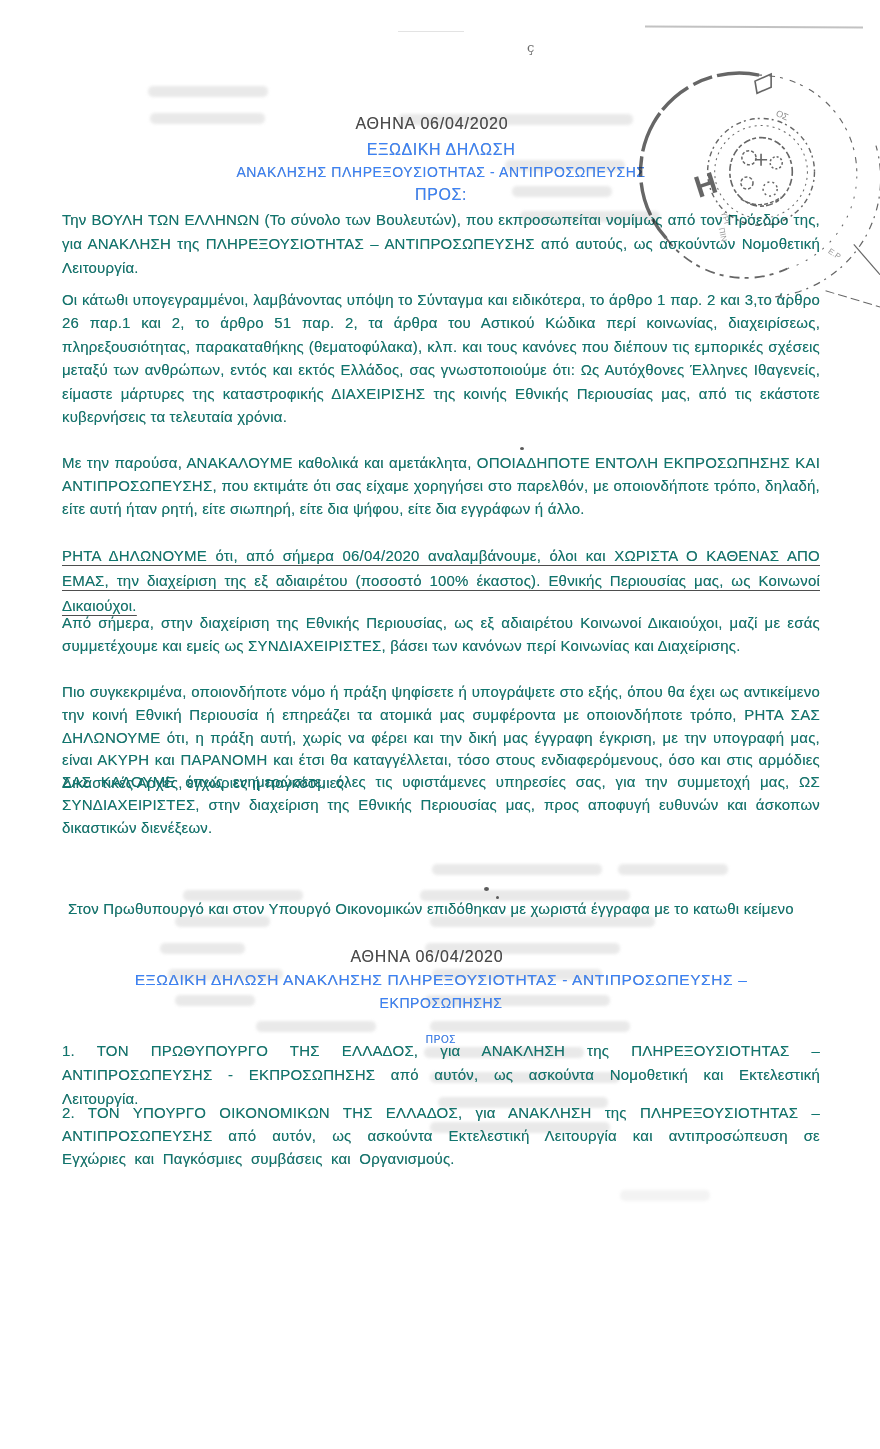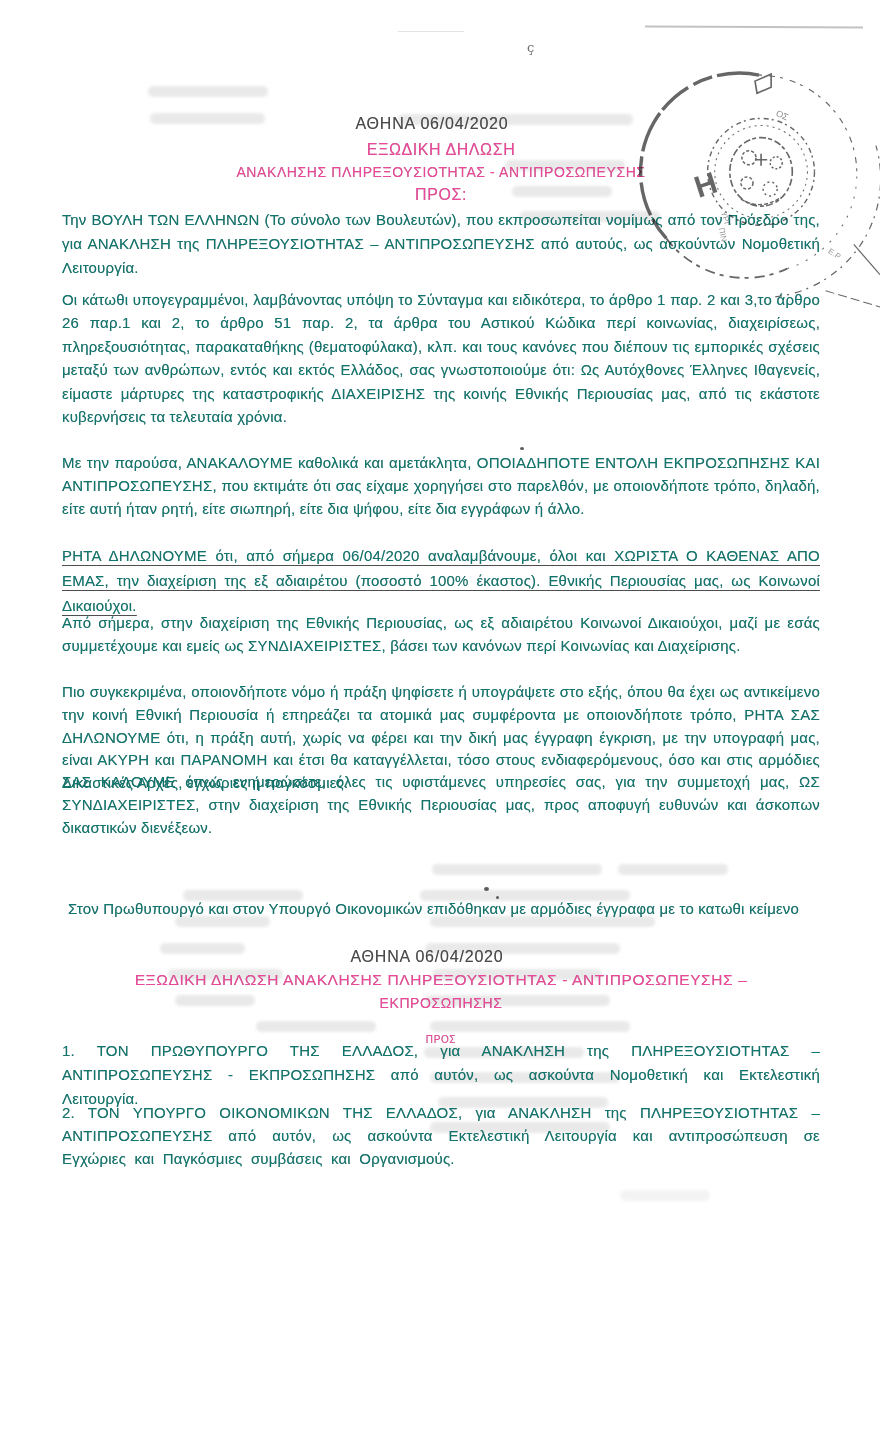--- a/index.html
+++ b/index.html
@@ -11,21 +11,21 @@
     font-family:"Liberation Sans","DejaVu Sans",sans-serif;
     color:#4d4d4d;
   }
   .blk{
     position:absolute;left:62px;width:758px;
     font-size:15px;line-height:23.5px;letter-spacing:.2px;
     text-align:justify;
     color:#0f766e;
     text-shadow:0 0 .4px rgba(80,80,80,.55);
   }
-  .center{text-align:center;letter-spacing:.6px;color:#ec4899;}
+  .center{text-align:center;letter-spacing:.6px;color:#3b82f6;}
   .right{text-align:right;}
   .date{font-size:16px;letter-spacing:.8px;color:#4a4a4a;text-align:center;}
   .underlined{
     text-decoration:underline;
     text-decoration-thickness:1.3px;
     text-underline-offset:4px;
     text-decoration-color:#4e4e4e;
   }
   .indent{ text-indent:6px; }
   
@@ -92,21 +92,21 @@
   <div class="blk" style="top:543px;line-height:25px;">
     <span class="underlined">ΡΗΤΑ ΔΗΛΩΝΟΥΜΕ ότι, από σήμερα 06/04/2020 αναλαμβάνουμε, όλοι και ΧΩΡΙΣΤΑ Ο ΚΑΘΕΝΑΣ ΑΠΟ ΕΜΑΣ, την διαχείριση της εξ αδιαιρέτου (ποσοστό 100% έκαστος). Εθνικής Περιουσίας μας, ως Κοινωνοί Δικαιούχοι.</span>
   </div>
 
   <div class="blk" style="top:611px;line-height:23px;">Από σήμερα, στην διαχείριση της Εθνικής Περιουσίας, ως εξ αδιαιρέτου Κοινωνοί Δικαιούχοι, μαζί με εσάς συμμετέχουμε και εμείς ως ΣΥΝΔΙΑΧΕΙΡΙΣΤΕΣ, βάσει των κανόνων περί Κοινωνίας και Διαχείρισης.</div>
 
   <div class="blk" style="top:681px;line-height:22.8px;">Πιο συγκεκριμένα, οποιονδήποτε νόμο ή πράξη ψηφίσετε ή υπογράψετε στο εξής, όπου θα έχει ως αντικείμενο την κοινή Εθνική Περιουσία ή επηρεάζει τα ατομικά μας συμφέροντα με οποιονδήποτε τρόπο, ΡΗΤΑ ΣΑΣ ΔΗΛΩΝΟΥΜΕ ότι, η πράξη αυτή, χωρίς να φέρει και την δική μας έγγραφη έγκριση, με την υπογραφή μας, είναι ΑΚΥΡΗ και ΠΑΡΑΝΟΜΗ και έτσι θα καταγγέλλεται, τόσο στους ενδιαφερόμενους, όσο και στις αρμόδιες Δικαστικές Αρχές, εγχώριες ή παγκόσμιες.</div>
 
   <div class="blk" style="top:770px;line-height:23px;">ΣΑΣ ΚΑΛΟΥΜΕ όπως ενημερώσετε, όλες τις υφιστάμενες υπηρεσίες σας, για την συμμετοχή μας, ΩΣ ΣΥΝΔΙΑΧΕΙΡΙΣΤΕΣ, στην διαχείριση της Εθνικής Περιουσίας μας, προς αποφυγή ευθυνών και άσκοπων δικαστικών διενέξεων.</div>
 
-  <div class="blk indent" style="top:897px;line-height:23px;text-align:left;">Στον Πρωθυπουργό και στον Υπουργό Οικονομικών  επιδόθηκαν με αρμόδιες έγγραφα  με το κατωθι κείμενο</div>
+  <div class="blk indent" style="top:897px;line-height:23px;text-align:left;">Στον Πρωθυπουργό και στον Υπουργό Οικονομικών  επιδόθηκαν με χωριστά έγγραφα  με το κατωθι κείμενο</div>
 
   <div class="blk right date" style="top:945px;width:730px;">ΑΘΗΝΑ 06/04/2020</div>
 
   <div class="blk center" style="top:968px;font-size:15.5px;line-height:23px;text-align:center;">ΕΞΩΔΙΚΗ ΔΗΛΩΣΗ  ΑΝΑΚΛΗΣΗΣ ΠΛΗΡΕΞΟΥΣΙΟΤΗΤΑΣ  - ΑΝΤΙΠΡΟΣΩΠΕΥΣΗΣ –</div>
   <div class="blk center" style="top:992px;font-size:14px;line-height:23px;">ΕΚΠΡΟΣΩΠΗΣΗΣ</div>
   <div class="blk center" style="top:1028px;font-size:10px;line-height:23px;">ΠΡΟΣ</div>
 
   <div class="blk" style="top:1039px;line-height:24px;word-spacing:3px;">1. ΤΟΝ ΠΡΩΘΥΠΟΥΡΓΟ ΤΗΣ ΕΛΛΑΔΟΣ, για ΑΝΑΚΛΗΣΗ της ΠΛΗΡΕΞΟΥΣΙΟΤΗΤΑΣ – ΑΝΤΙΠΡΟΣΩΠΕΥΣΗΣ - ΕΚΠΡΟΣΩΠΗΣΗΣ  από αυτόν, ως ασκούντα Νομοθετική και Εκτελεστική Λειτουργία.</div>
   <div class="blk" style="top:1101px;line-height:23px;word-spacing:4px;">2. ΤΟΝ ΥΠΟΥΡΓΟ ΟΙΚΟΝΟΜΙΚΩΝ ΤΗΣ ΕΛΛΑΔΟΣ, για ΑΝΑΚΛΗΣΗ της ΠΛΗΡΕΞΟΥΣΙΟΤΗΤΑΣ – ΑΝΤΙΠΡΟΣΩΠΕΥΣΗΣ από αυτόν, ως ασκούντα Εκτελεστική Λειτουργία και αντιπροσώπευση σε Εγχώριες και Παγκόσμιες συμβάσεις και Οργανισμούς.</div>
 

